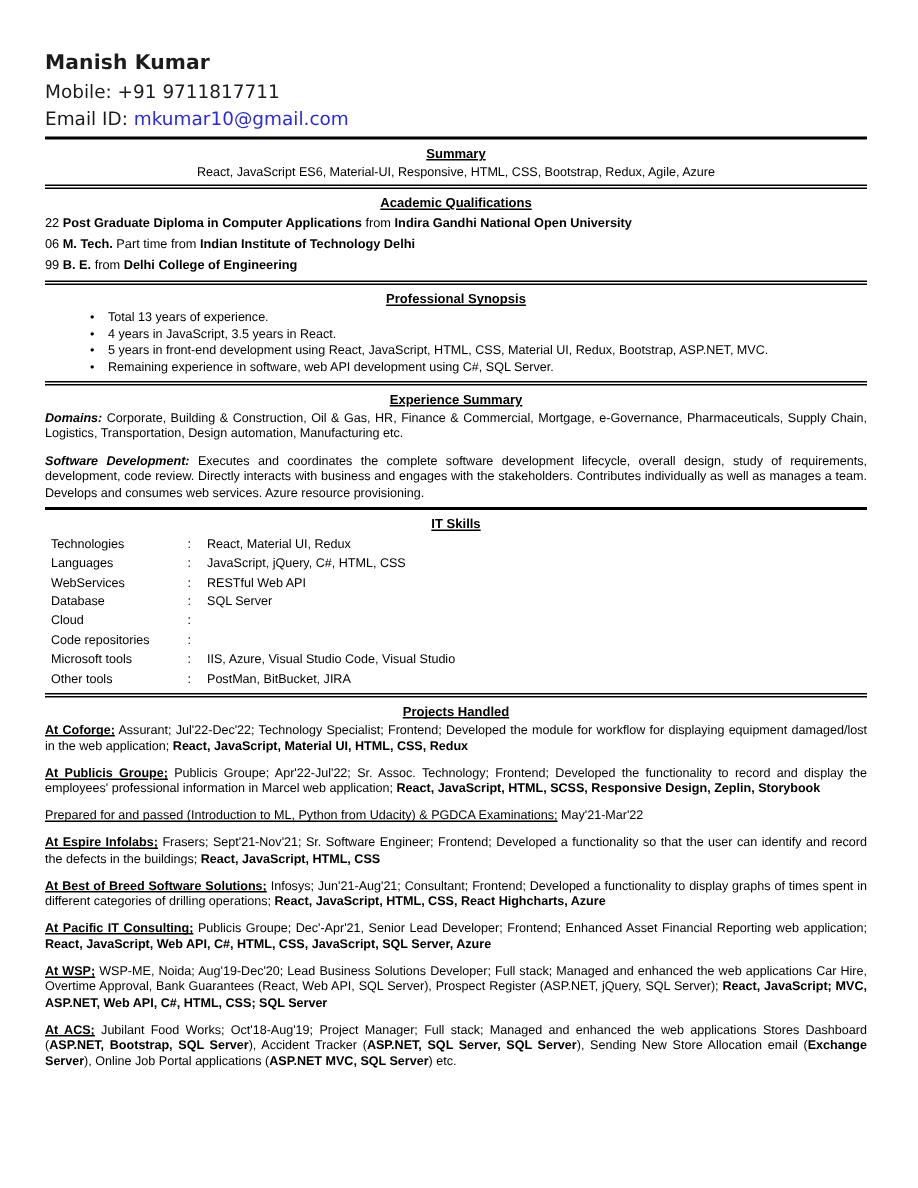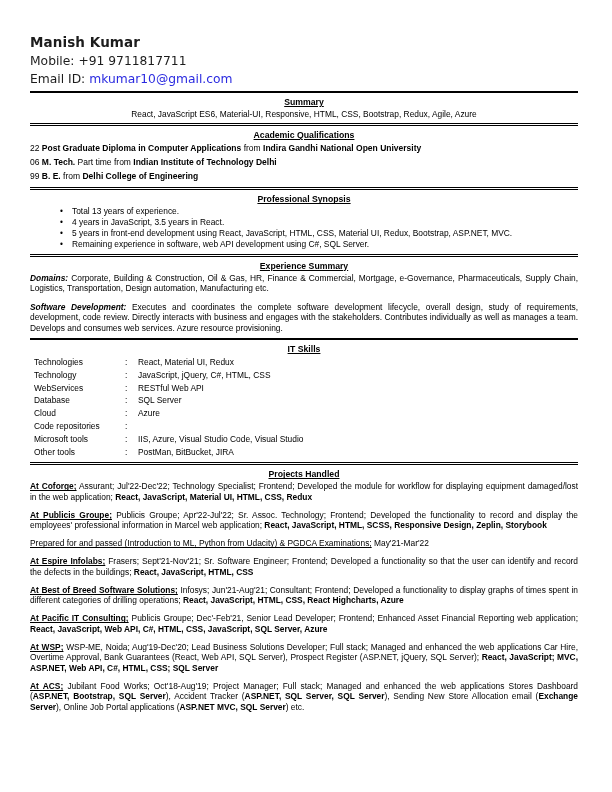--- a/index.html
+++ b/index.html
@@ -107,38 +107,37 @@
 
   <div>
     <div class="sec-title">IT Skills</div>
     <div class="skills">
       <div class="skill-row">
           <span class="skill-label">Technologies</span>
           <span class="skill-colon">:</span>
           <span class="skill-value">React, Material UI, Redux</span>
         </div>
       <div class="skill-row">
-          <span class="skill-label">Technology</span>
+          <span class="skill-label">Languages</span>
           <span class="skill-colon">:</span>
           <span class="skill-value">JavaScript, jQuery, C#, HTML, CSS</span>
         </div>
       <div class="skill-row">
           <span class="skill-label">WebServices</span>
           <span class="skill-colon">:</span>
           <span class="skill-value">RESTful Web API</span>
         </div>
       <div class="skill-row">
           <span class="skill-label">Database</span>
           <span class="skill-colon">:</span>
           <span class="skill-value">SQL Server</span>
         </div>
       <div class="skill-row">
           <span class="skill-label">Cloud</span>
           <span class="skill-colon">:</span>
-          <span class="skill-value">Azure</span>
         </div>
       <div class="skill-row">
           <span class="skill-label">Code repositories</span>
           <span class="skill-colon">:</span>
         </div>
       <div class="skill-row">
           <span class="skill-label">Microsoft tools</span>
           <span class="skill-colon">:</span>
           <span class="skill-value">IIS, Azure, Visual Studio Code, Visual Studio</span>
         </div>
@@ -158,20 +157,20 @@
     <div class="para"><span class="head-bu">At Coforge;</span><span>  Assurant; Jul'22-Dec'22; Technology Specialist; Frontend; Developed the module for workflow for displaying equipment damaged/lost in the web application; </span><span class="b">React, JavaScript, Material UI, HTML, CSS, Redux</span></div>
 
     <div class="para"><span class="head-bu">At Publicis Groupe;</span><span> Publicis Groupe; Apr'22-Jul'22; Sr. Assoc. Technology; Frontend; Developed the functionality to record and display the employees' professional information in Marcel web application; </span><span class="b">React, JavaScript, HTML, SCSS, Responsive Design, Zeplin, Storybook</span></div>
 
     <div class="para"><span class="u">Prepared for and passed (Introduction to ML, Python from Udacity) &amp; PGDCA Examinations;</span><span> May'21-Mar'22</span></div>
 
     <div class="para"><span class="head-bu">At Espire Infolabs;</span><span> Frasers; Sept'21-Nov'21; Sr. Software Engineer; Frontend; Developed a functionality so that the user can identify and record the defects in the buildings; </span><span class="b">React, JavaScript, HTML, CSS</span></div>
 
     <div class="para"><span class="head-bu">At Best of Breed Software Solutions;</span><span> Infosys; Jun'21-Aug'21; Consultant; Frontend; Developed a functionality to display graphs of times spent in different categories of drilling operations; </span><span class="b">React, JavaScript, HTML, CSS, React Highcharts, Azure</span></div>
 
-    <div class="para"><span class="head-bu">At Pacific IT Consulting;</span><span> Publicis Groupe; Dec'-Feb'21, Senior Lead Developer; Frontend; Enhanced Asset Financial Reporting web application; </span><span class="b">React, JavaScript, Web API, C#, HTML, CSS, JavaScript, SQL Server, Azure</span></div>
+    <div class="para"><span class="head-bu">At Pacific IT Consulting;</span><span> Publicis Groupe; Dec'-Apr'21, Senior Lead Developer; Frontend; Enhanced Asset Financial Reporting web application; </span><span class="b">React, JavaScript, Web API, C#, HTML, CSS, JavaScript, SQL Server, Azure</span></div>
 
     <div class="para"><span class="head-bu">At WSP;</span><span> WSP-ME, Noida; Aug'19-Dec'20; Lead Business Solutions Developer; Full stack; Managed and enhanced the web applications Car Hire, Overtime Approval, Bank Guarantees (React, Web API, SQL Server), Prospect Register (ASP.NET, jQuery, SQL Server); </span><span class="b">React, JavaScript; MVC, ASP.NET, Web API, C#, HTML, CSS; SQL Server</span></div>
 
     <div class="para"><span class="head-bu">At ACS;</span><span> Jubilant Food Works; Oct'18-Aug'19; Project Manager; Full stack; Managed and enhanced the web applications Stores Dashboard (</span><span class="b">ASP.NET, Bootstrap, SQL Server</span><span>), Accident Tracker (</span><span class="b">ASP.NET, SQL Server, SQL Server</span><span>), Sending New Store Allocation email (</span><span class="b">Exchange Server</span><span>), Online Job Portal applications (</span><span class="b">ASP.NET MVC, SQL Server</span><span>) etc.</span></div>
   </div>
 
 </div>
 
 </body></html>

